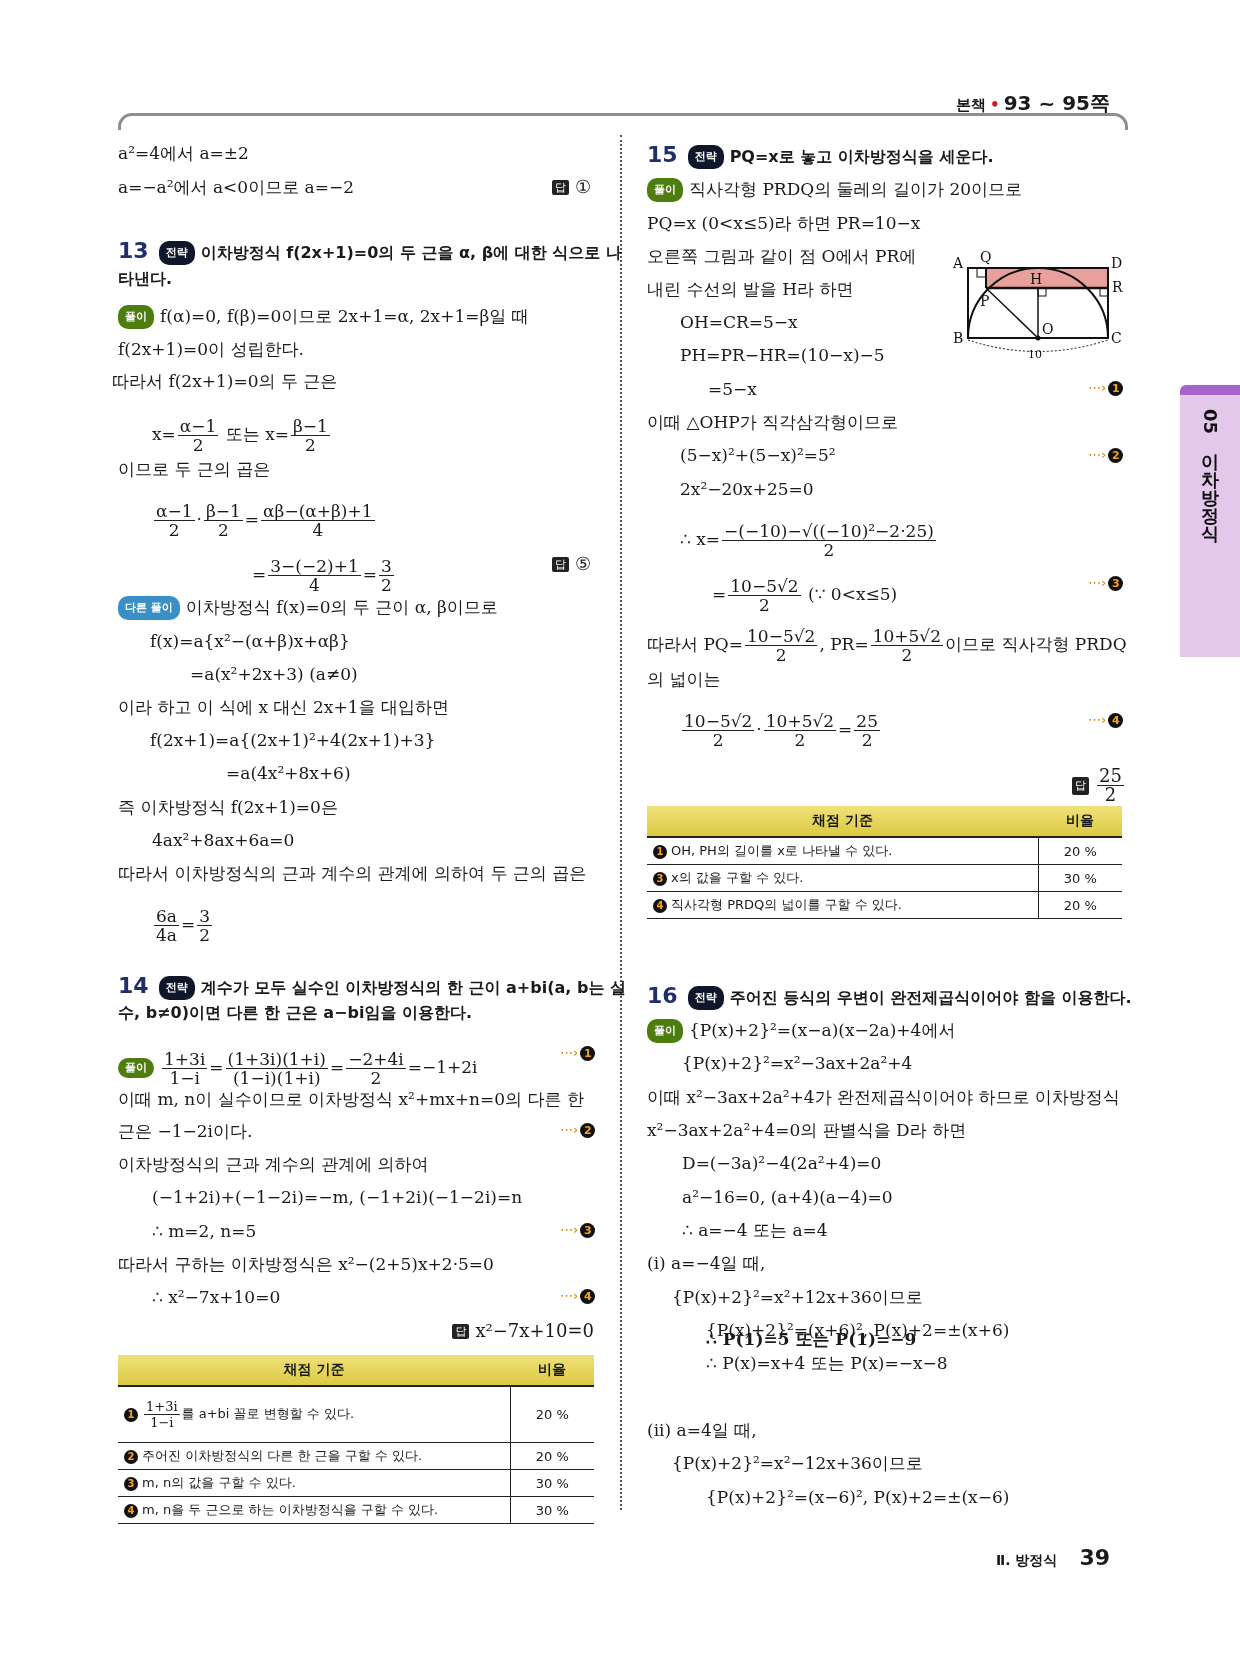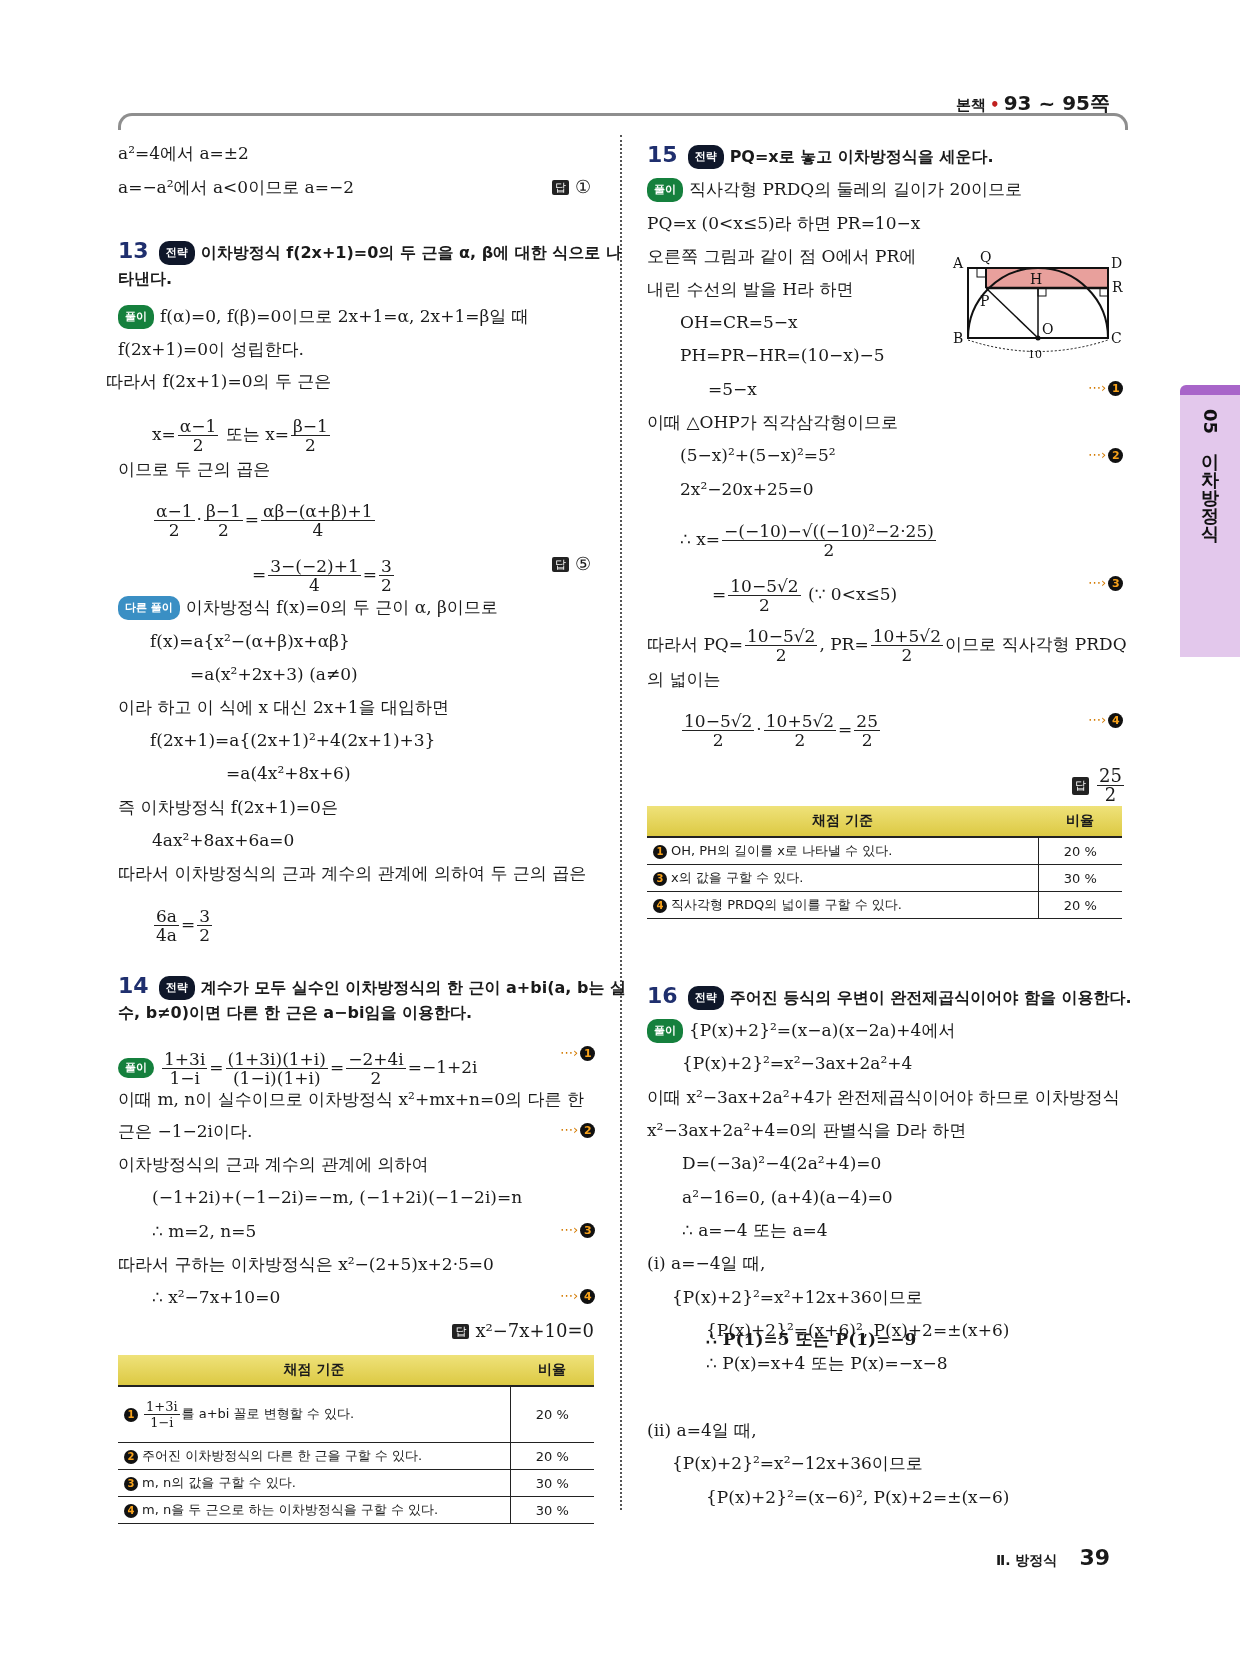--- a/index.html
+++ b/index.html
@@ -8,21 +8,21 @@
   .abs { position:absolute; }
   .header-ref { right:130px; top:90px; font-family:"DejaVu Sans","Liberation Sans",sans-serif; font-weight:bold; font-size:15px; }
   .header-ref .dot { color:#c0201f; margin:0 4px; }
   .header-ref .pages { font-size:20px; }
   .header-rule { left:118px; top:113px; width:1004px; height:14px; border-top:3px solid #8e8e8e; border-left:3px solid #8e8e8e; border-right:3px solid #8e8e8e; border-radius:14px 14px 0 0; }
   .col-divider { left:620px; top:135px; height:1375px; border-left:2px dotted #555; }
   .line { position:absolute; white-space:nowrap; line-height:22px; }
   .num { font-family:"DejaVu Sans","Liberation Sans",sans-serif; font-weight:bold; color:#1f2f6e; font-size:22px; margin-right:10px; }
   .badge { display:inline-block; font-family:"DejaVu Sans","Liberation Sans",sans-serif; font-size:11px; font-weight:bold; color:#fff; border-radius:10px; padding:1px 7px; margin-right:6px; vertical-align:2px; }
   .badge.strategy { background:#0f172a; }
-  .badge.solution { background:#15803d; }
+  .badge.solution { background:#4d7c0f; }
   .badge.alt { background:#3a8fc4; }
   .kor-b { font-family:"DejaVu Sans","Liberation Sans",sans-serif; font-size:16px; font-weight:bold; }
   .marker { position:absolute; font-family:"DejaVu Sans","Liberation Sans",sans-serif; font-size:13px; color:#d37a00; white-space:nowrap; }
   .marker .circ { display:inline-block; width:15px; height:15px; border-radius:50%; background:#111; color:#f7a21b; font-size:11px; line-height:15px; text-align:center; font-weight:bold; margin-left:2px; }
   .ans { position:absolute; white-space:nowrap; font-size:18px; }
   .ans .box { display:inline-block; background:#222; color:#fff; font-family:"DejaVu Sans","Liberation Sans",sans-serif; font-size:11px; padding:0 3px; border-radius:2px; margin-right:6px; vertical-align:2px; }
   .frac { display:inline-block; vertical-align:middle; text-align:center; line-height:18px; margin:12px 2px; }
   .frac .n { display:block; border-bottom:1.5px solid #222; padding:0 2px; }
   .frac .d { display:block; }
   table.rubric { position:absolute; border-collapse:collapse; font-family:"DejaVu Sans","Liberation Sans",sans-serif; font-size:13px; }
@@ -54,21 +54,21 @@
   <div class="line" style="left:118px;top:176px;">a=−a²에서 a&lt;0이므로      a=−2</div>
   <div class="ans" style="left:552px;top:176px;"><span class="box">답</span><span>①</span></div>
 
   <div class="line" style="left:118px;top:240px;">
     <span class="num">13</span><span class="badge strategy">전략</span><span class="kor-b">이차방정식 f(2x+1)=0의 두 근을 α, β에 대한 식으로 나</span>
   </div>
   <div class="line kor-b" style="left:118px;top:268px;">타낸다.</div>
 
   <div class="line" style="left:118px;top:305px;"><span class="badge solution">풀이</span><span>f(α)=0, f(β)=0이므로 2x+1=α, 2x+1=β일 때</span></div>
   <div class="line" style="left:118px;top:338px;">f(2x+1)=0이 성립한다.</div>
-  <div class="line" style="left:106px;top:370px;text-align:right;">따라서 f(2x+1)=0의 두 근은</div>
+  <div class="line" style="left:112px;top:370px;text-align:right;">따라서 f(2x+1)=0의 두 근은</div>
   <div class="line" style="left:152px;top:405px;line-height:18px;">
     <span>x=</span><span class="frac"><span class="n">α−1</span><span class="d">2</span></span><span> 또는 x=</span><span class="frac"><span class="n">β−1</span><span class="d">2</span></span>
   </div>
   <div class="line" style="left:118px;top:458px;">이므로 두 근의 곱은</div>
   <div class="line" style="left:152px;top:490px;line-height:18px;">
     <span class="frac"><span class="n">α−1</span><span class="d">2</span></span>·<span class="frac"><span class="n">β−1</span><span class="d">2</span></span>=<span class="frac"><span class="n">αβ−(α+β)+1</span><span class="d">4</span></span>
   </div>
   <div class="line" style="left:252px;top:545px;line-height:18px;">
     =<span class="frac"><span class="n">3−(−2)+1</span><span class="d">4</span></span>=<span class="frac"><span class="n">3</span><span class="d">2</span></span>
   </div>

